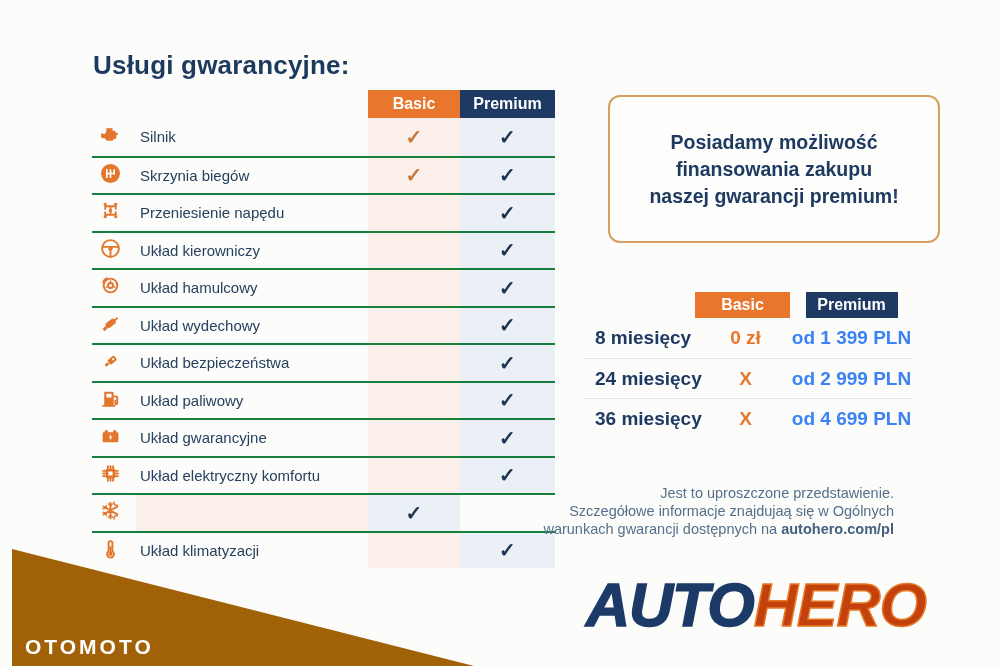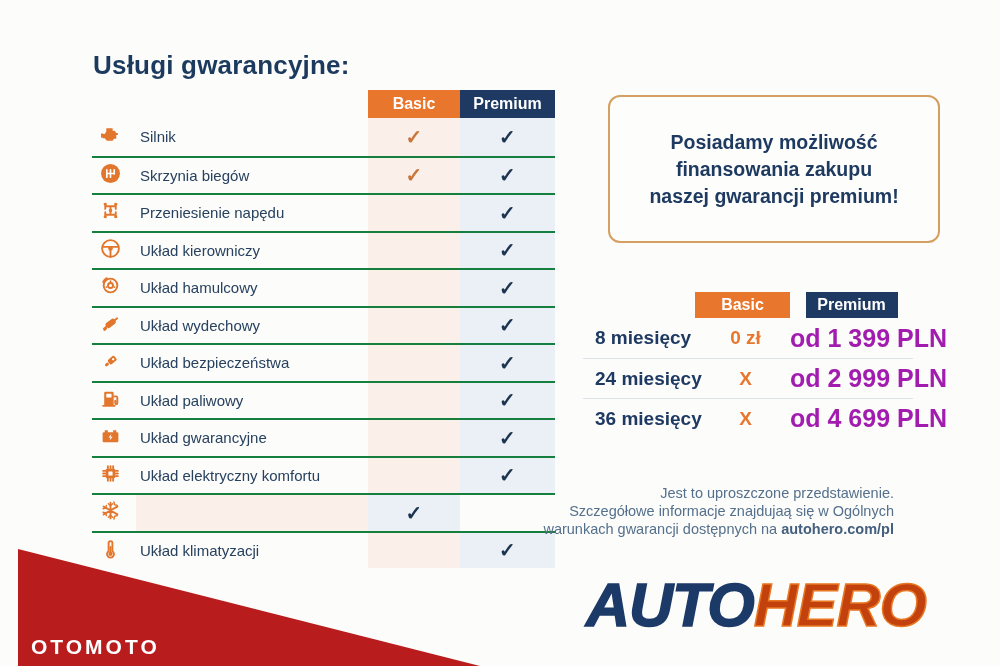--- a/index.html
+++ b/index.html
@@ -60,42 +60,42 @@
     color:#fff; font-weight:bold; font-size:16px; height:26px;
   }
   .pr-chip-basic { background:#e8762c; }
   .pr-chip-premium { background:#1e3a63; width:92px; margin:0 auto; }
   .prow {
     display:grid; grid-template-columns:112px 95px 123px; height:40px; align-items:center;
   }
   .prow + .prow { border-top:1px solid #dde3e9; }
   .pr-period { font-size:19px; font-weight:bold; color:#1e3a63; padding-left:12px; white-space:nowrap; }
   .pr-basic  { font-size:19px; font-weight:bold; color:#e8762c; text-align:center;margin-left:6px; }
-  .pr-premium{ font-size:25px; font-weight:bold; color:#a21caf; white-space:nowrap; }
+  .pr-premium{ font-size:19px; font-weight:bold; color:#3b82f6; text-align:center; white-space:nowrap; }
 
   
   .footnote {
     position:absolute; right:106px; top:484px; width:420px;
     text-align:right; color:#54708c; font-size:14.5px; line-height:18px;
   }
   .footnote b { color:#44607e; }
 
   
   .autohero-logo {
     position:absolute; left:586px; top:574px;
     font-size:61px; line-height:62px; font-weight:bold; font-style:italic;
     letter-spacing:-1px; white-space:nowrap;
   }
   .logo-auto { color:#1c3a68; -webkit-text-stroke:1.5px #1c3a68; }
   .logo-hero { color:#c2410c; -webkit-text-stroke:1.5px #e87724; }
 
   
   .wedge {
-    position:absolute; left:18px; top:549px; width:462px; height:117px;
-    background:#b91c1c;
+    position:absolute; left:12px; top:549px; width:462px; height:117px;
+    background:#a16207;
     -webkit-clip-path:polygon(0 0, 100% 100%, 0 100%);
     clip-path:polygon(0 0, 100% 100%, 0 100%);
   }
   .otomoto {
     position:absolute; left:13px; bottom:7px;
     color:#ffffff; font-weight:bold; font-size:21px; letter-spacing:3px;
   }
 
   svg .st { stroke:#e2762d; fill:none; stroke-width:1.8; stroke-linecap:round; stroke-linejoin:round; }
   svg .fl { fill:#e2762d; }

